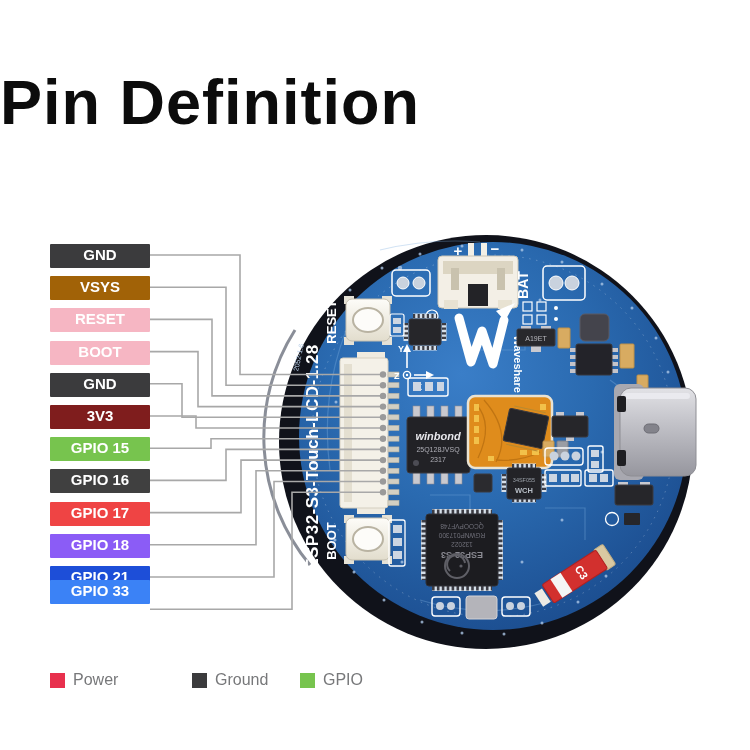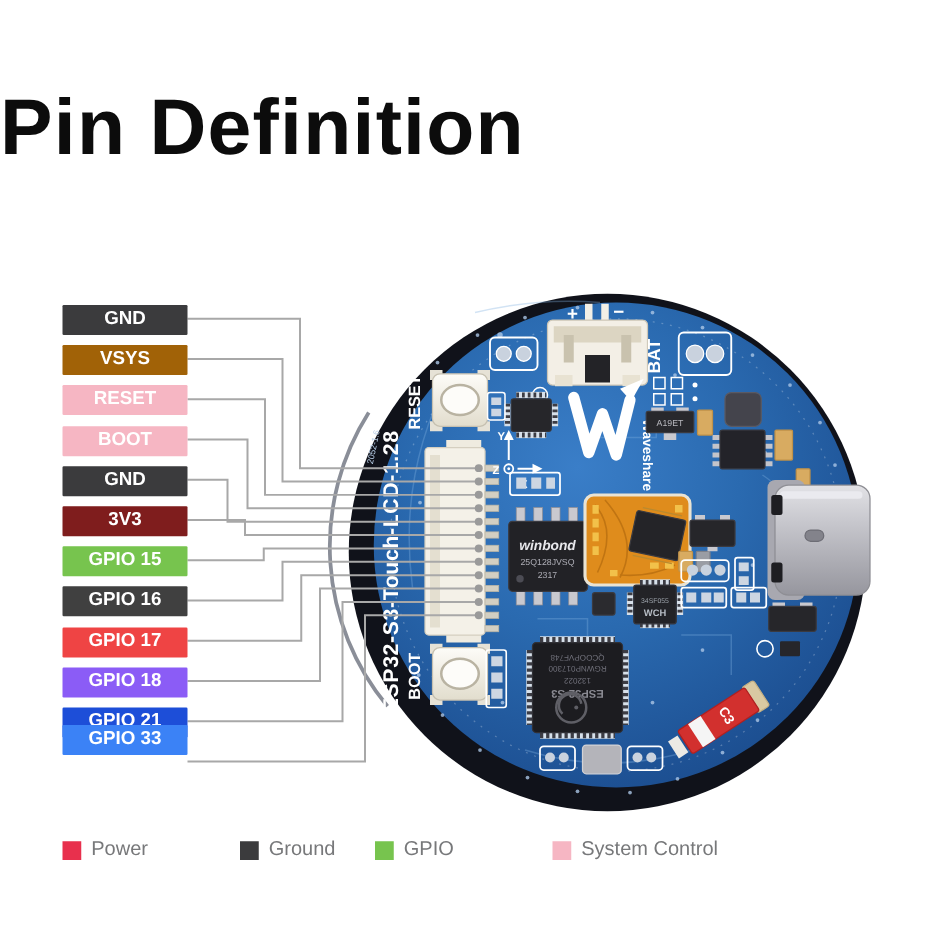--- a/index.html
+++ b/index.html
@@ -440,18 +440,14 @@
         <span>Power</span>
       </div>
       <div class="legend-item">
         <span class="swatch" style="background: rgb(59, 59, 61);"></span>
         <span>Ground</span>
       </div>
       <div class="legend-item">
         <span class="swatch" style="background: rgb(119, 196, 78);"></span>
         <span>GPIO</span>
       </div>
-      <div class="legend-item">
-        <span class="swatch" style="background: rgb(246, 182, 195);"></span>
-        <span>System Control</span>
-      </div>
     </div>
 </div>
 
 </body></html>

